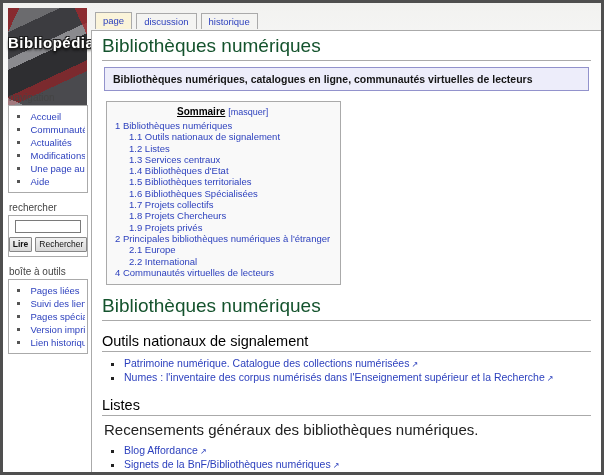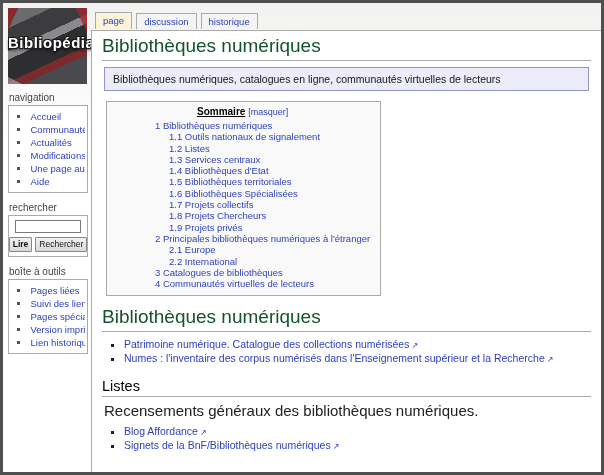--- a/index.html
+++ b/index.html
@@ -9,21 +9,21 @@
     background:#fff; overflow:hidden;
   }
   .frame {
     width:604px; height:475px;
     border:3px solid #4f4f4f;
     position:relative; overflow:hidden;
     background:linear-gradient(180deg,#f2f2f0 0%,#fafafa 90px,#ffffff 140px);
   }
   
   .logo {
-    position:absolute; left:5px; top:5px; width:79px; height:76px;
+    position:absolute; left:5px; top:5px; width:79px; height:98px;
     background:
       linear-gradient(115deg, rgba(140,30,35,.85) 0 9%, transparent 9% 14%),
       linear-gradient(245deg, rgba(160,40,45,.8) 0 10%, transparent 10% 16%),
       linear-gradient(25deg, rgba(200,200,205,.5) 0 6%, transparent 6% 30%),
       linear-gradient(155deg, #6b6b6e 0 18%, #3c3c40 18% 38%, #8a8a8e 38% 46%, #2e2e31 46% 66%, #7b2a2e 66% 74%, #4a4a4e 74% 100%);
     background-color:#343437;
     cursor:pointer;
   }
   .logo .logo-text {
     position:absolute; left:0; right:0; top:26px; text-align:center;
@@ -67,34 +67,34 @@
   h1 {
     font-size:19px; font-weight:normal; color:#14532d;
     border-bottom:1px solid #aaa; padding-bottom:3px; margin-bottom:6px;
   }
   h2 {
     font-size:14.5px; font-weight:normal; color:#000;
     border-bottom:1px solid #aaa; padding-bottom:2px; margin:12px 0 5px;
   }
   .subtitle-box {
     border:1px solid #9292cc; background:#ededfa;
-    font-size:10.5px; font-weight:normal; color:#151515;
+    font-size:10.5px; font-weight:bold; color:#151515;
     padding:5px 8px; margin:4px 2px 8px 2px;
   }
   
   .toc {
     display:inline-block; border:1px solid #aaa; background:#f9f9f9;
     padding:4px 10px 6px 8px; margin:2px 0 10px 4px; min-width:158px;
   }
   .toc-title { text-align:center; font-size:10px; margin-bottom:3px; }
   .toc-title b { color:#000;text-decoration:underline; }
   .toc-title a { color:#2b3fbd; font-size:9px; text-decoration:none; cursor:pointer; }
   .toc ul { list-style:none; }
   .toc li { font-size:9.5px; line-height:11.3px; white-space:nowrap; }
-  .toc li a { color:#2b3fbd; text-decoration:none; cursor:pointer;margin-left:40px; }
+  .toc li a { color:#2b3fbd; text-decoration:none; cursor:pointer; }
   .toc li.lvl2 { padding-left:14px; }
   
   .wlist { list-style:square outside; margin:3px 0 4px 22px; }
   .wlist li { font-size:10.5px; line-height:13px; color:#222; }
   .wlist li a { color:#2b3fbd; text-decoration:none; cursor:pointer; }
   .ext { color:#2b3fbd; font-size:8px; margin-left:2px; }
   .para { font-size:15px; color:#222; margin:4px 0 6px 2px; }
 </style>
 </head>
 <body>
@@ -168,27 +168,27 @@
         <li class="lvl2"><a>1.3 Services centraux</a></li>
         <li class="lvl2"><a>1.4 Bibliothèques d'Etat</a></li>
         <li class="lvl2"><a>1.5 Bibliothèques territoriales</a></li>
         <li class="lvl2"><a>1.6 Bibliothèques Spécialisées</a></li>
         <li class="lvl2"><a>1.7 Projets collectifs</a></li>
         <li class="lvl2"><a>1.8 Projets Chercheurs</a></li>
         <li class="lvl2"><a>1.9 Projets privés</a></li>
         <li class="lvl1"><a>2 Principales bibliothèques numériques à l'étranger</a></li>
         <li class="lvl2"><a>2.1 Europe</a></li>
         <li class="lvl2"><a>2.2 International</a></li>
-        <li class="lvl1"><a>3 Catalogues de bibliothèques</a></li>
         <li class="lvl1"><a>4 Communautés virtuelles de lecteurs</a></li>
       </ul>
     </div>
 
     <h1>Bibliothèques numériques</h1>
 
+    <h2>Outils nationaux de signalement</h2>
     <ul class="wlist">
       <li><a>Patrimoine numérique. Catalogue des collections numérisées</a><span class="ext">↗</span></li>
       <li><a>Numes : l'inventaire des corpus numérisés dans l'Enseignement supérieur et la Recherche</a><span class="ext">↗</span></li>
     </ul>
 
     <h2>Listes</h2>
     <p class="para">Recensements généraux des bibliothèques numériques.</p>
     <ul class="wlist">
       <li><a>Blog Affordance</a><span class="ext">↗</span></li>
       <li><a>Signets de la BnF/Bibliothèques numériques</a><span class="ext">↗</span></li>

